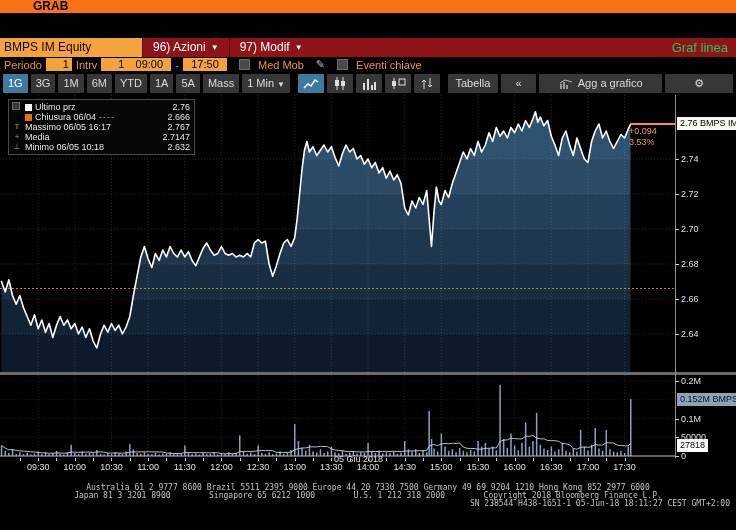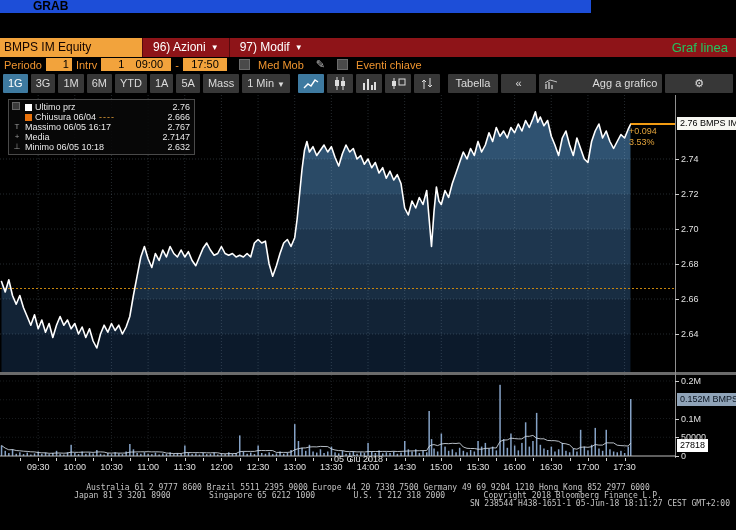--- a/index.html
+++ b/index.html
@@ -1,21 +1,21 @@
 <!DOCTYPE html>
 <html><head>
 <meta charset="utf-8">
 <style>
   html,body{margin:0;padding:0;background:#000;}
   #app{position:relative;width:736px;height:530px;background:#000;overflow:hidden;
        font-family:"Liberation Sans",sans-serif;-webkit-font-smoothing:none;}
   .abs{position:absolute;}
 
   
-  #titlebar{left:0;top:0;width:591px;height:13px;background:#1d4ed8;}
+  #titlebar{left:0;top:0;width:736px;height:13px;background:#f97316;}
   #grab{left:33px;top:0;height:13px;line-height:13px;font-size:12px;font-weight:700;color:#000;}
 
   
   #menubar{left:0;top:38px;width:736px;height:19px;background:#8e1418;display:flex;align-items:stretch;}
   #securityBox{width:142px;background:#f2a33c;color:#140400;font-size:12px;line-height:19px;padding-left:4px;box-sizing:border-box;}
   .menu-item{color:#fff;font-size:12px;line-height:19px;padding:0 10px;border-left:1px solid #55090c;display:flex;align-items:center;gap:5px;}
   .menu-item .caret{font-size:8px;color:#fff;}
   #menubarSpacer{flex:1;}
   #grafLinea{color:#22c55e;font-size:13px;line-height:19px;padding-right:8px;}
 
@@ -159,21 +159,21 @@
         </svg>
     </div>
     <div class="tb icon-btn">
       <svg width="14" height="13" viewBox="0 0 14 13">
           <path d="M4 12 V3 M2 5 L4 3 L6 5" fill="none" stroke="#ddd"></path>
           <path d="M10 1 V10 M8 8 L10 10 L12 8" fill="none" stroke="#ddd"></path>
         </svg>
     </div>
     <div class="tb" style="margin-left:8px;width:52px;">Tabella</div>
     <div class="tb" style="width:36px;">«</div>
-    <div class="tb" style="width:128px;display:flex;align-items:center;justify-content:space-between;gap:5px;">
+    <div class="tb" style="width:128px;display:flex;align-items:center;justify-content:center;gap:5px;">
       <svg width="14" height="10" viewBox="0 0 14 10">
           <rect x="1" y="5" width="2" height="5" fill="#9a9a9a"></rect>
           <rect x="4" y="3" width="2" height="7" fill="#9a9a9a"></rect>
           <rect x="7" y="6" width="2" height="4" fill="#9a9a9a"></rect>
           <polyline points="1,4 6,1 13,3" fill="none" stroke="#c0c0c0"></polyline>
         </svg>
       <span>Agg a grafico</span>
     </div>
     <div class="tb-spacer"></div>
     <div class="tb gear-btn" style="margin-right:3px;">

